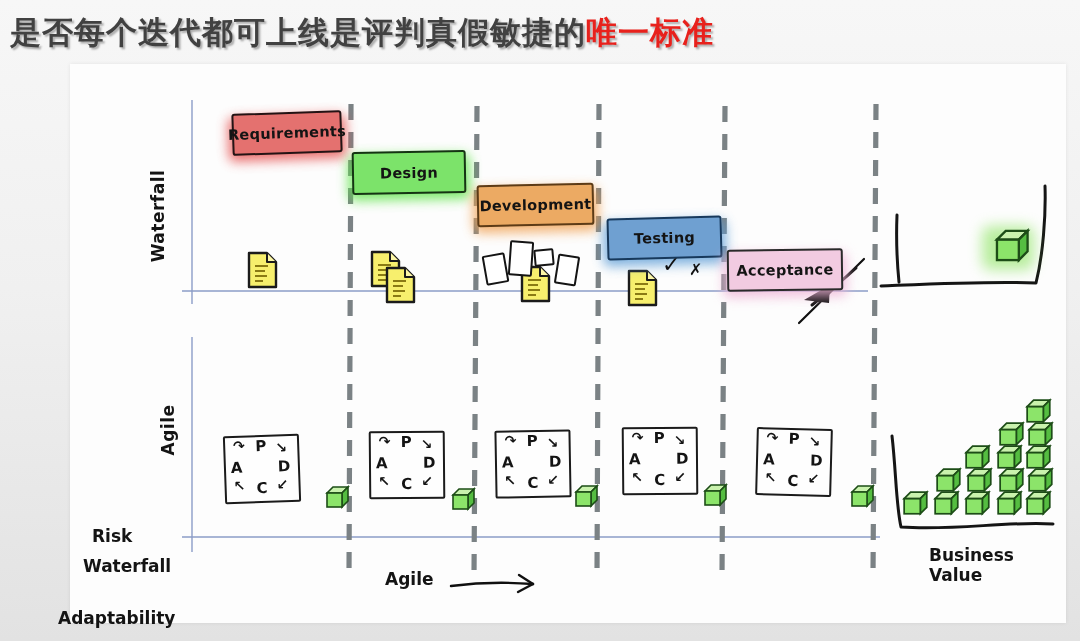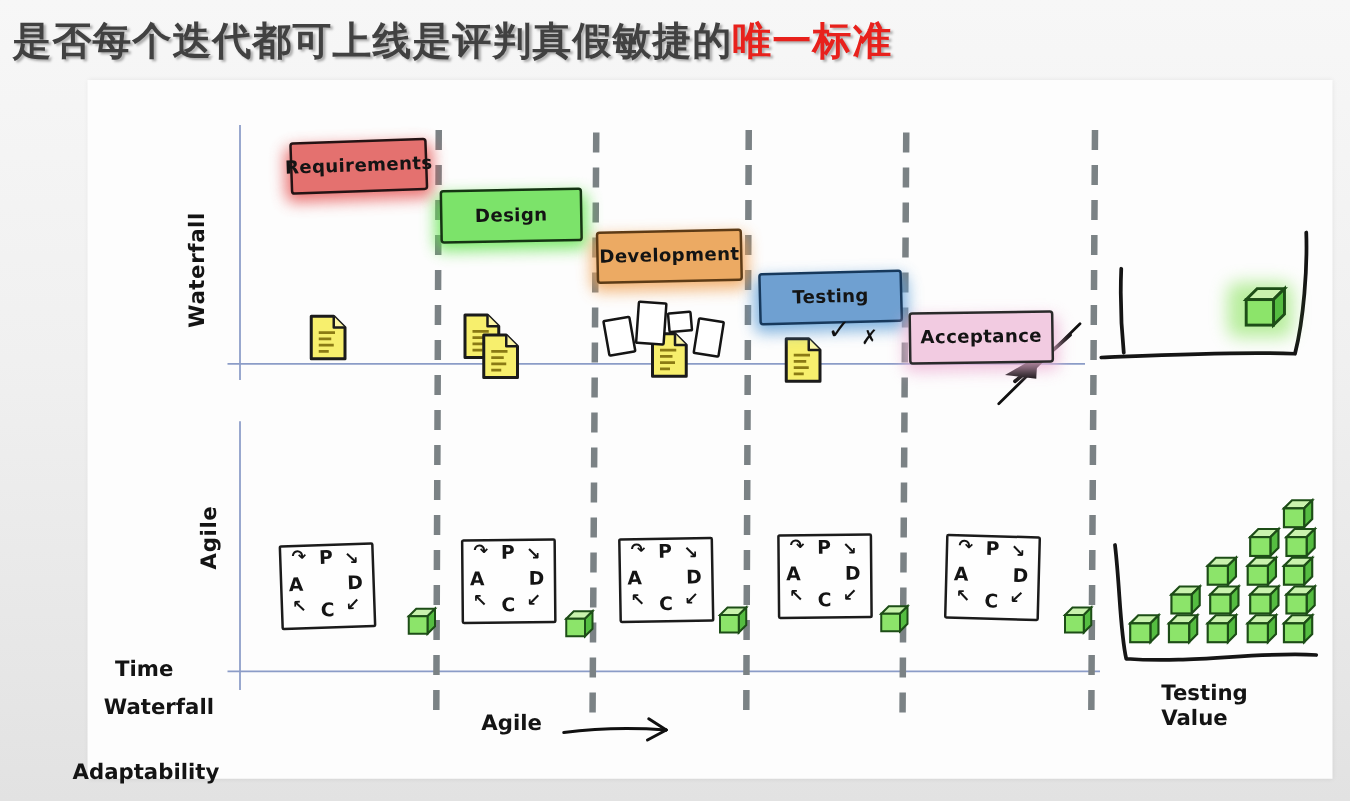--- a/index.html
+++ b/index.html
@@ -277,20 +277,20 @@
         <use href="#cube-sym"></use>
       </svg>
       <svg class="cube" width="28" height="26" viewBox="0 0 26 24" style="left: 1027px; top: 421px;">
         <use href="#cube-sym"></use>
       </svg>
       <svg class="cube" width="28" height="26" viewBox="0 0 26 24" style="left: 1025px; top: 398px;">
         <use href="#cube-sym"></use>
       </svg>
     </div>
 
-  <div class="ylab" style="left:92px;top:526px;">Time</div>
+  <div class="ylab" style="left:92px;top:526px;">Risk</div>
   <div class="ylab" style="left:83px;top:556px;">Waterfall</div>
   <div class="ylab" style="left:58px;top:608px;">Adaptability</div>
 
   <div class="xlab" style="left:385px;top:569px;">Agile</div>
-  <div class="bvlab" style="left:929px;top:545px;">Testing Value</div>
+  <div class="bvlab" style="left:929px;top:545px;">Business Value</div>
 
 </div>
 
 </body></html>

